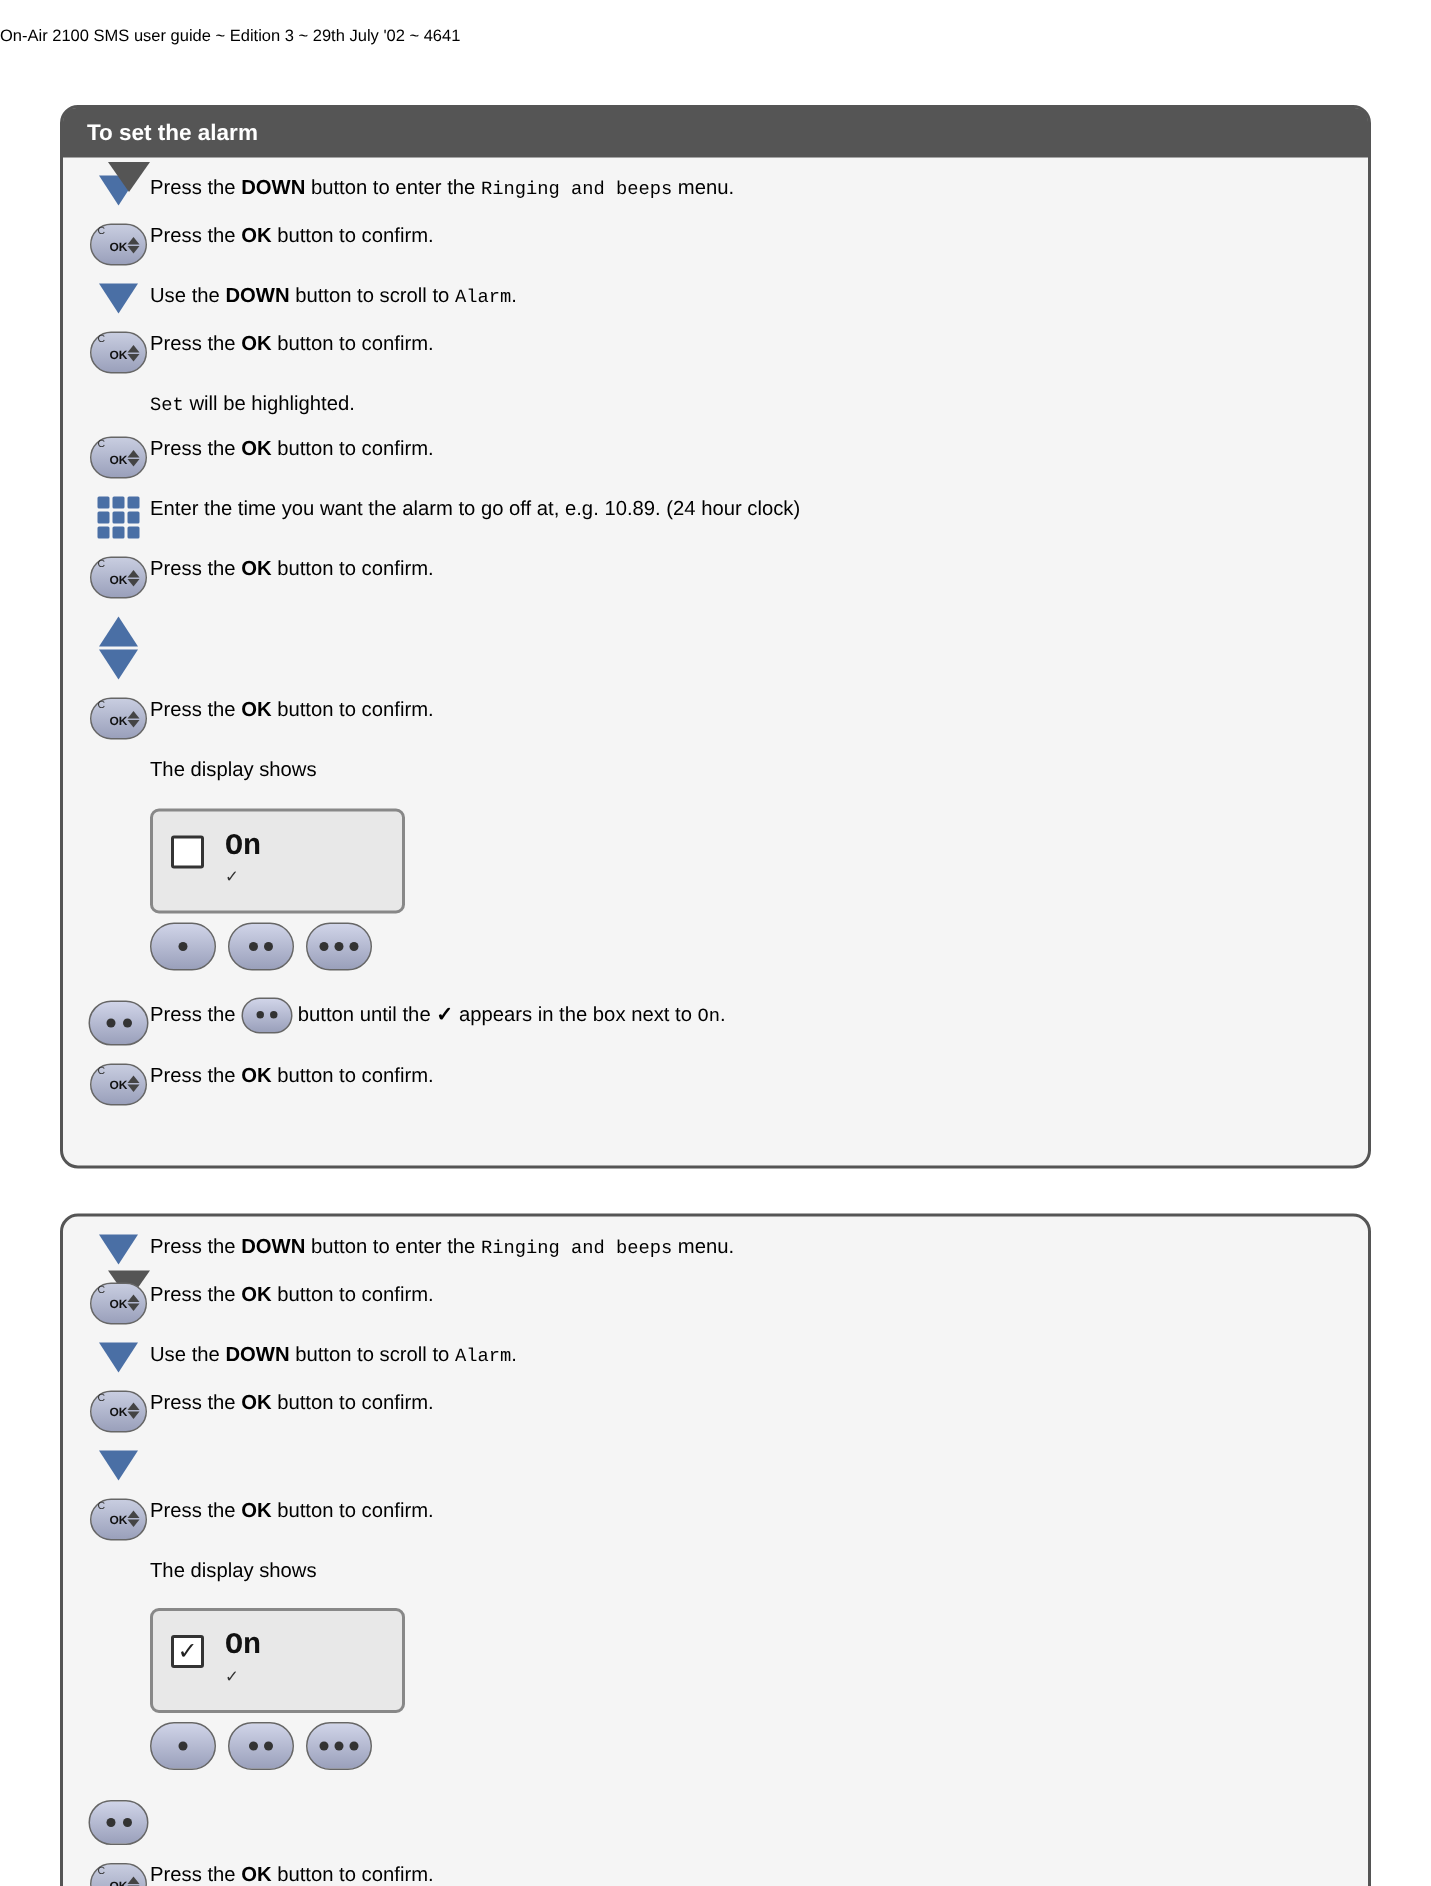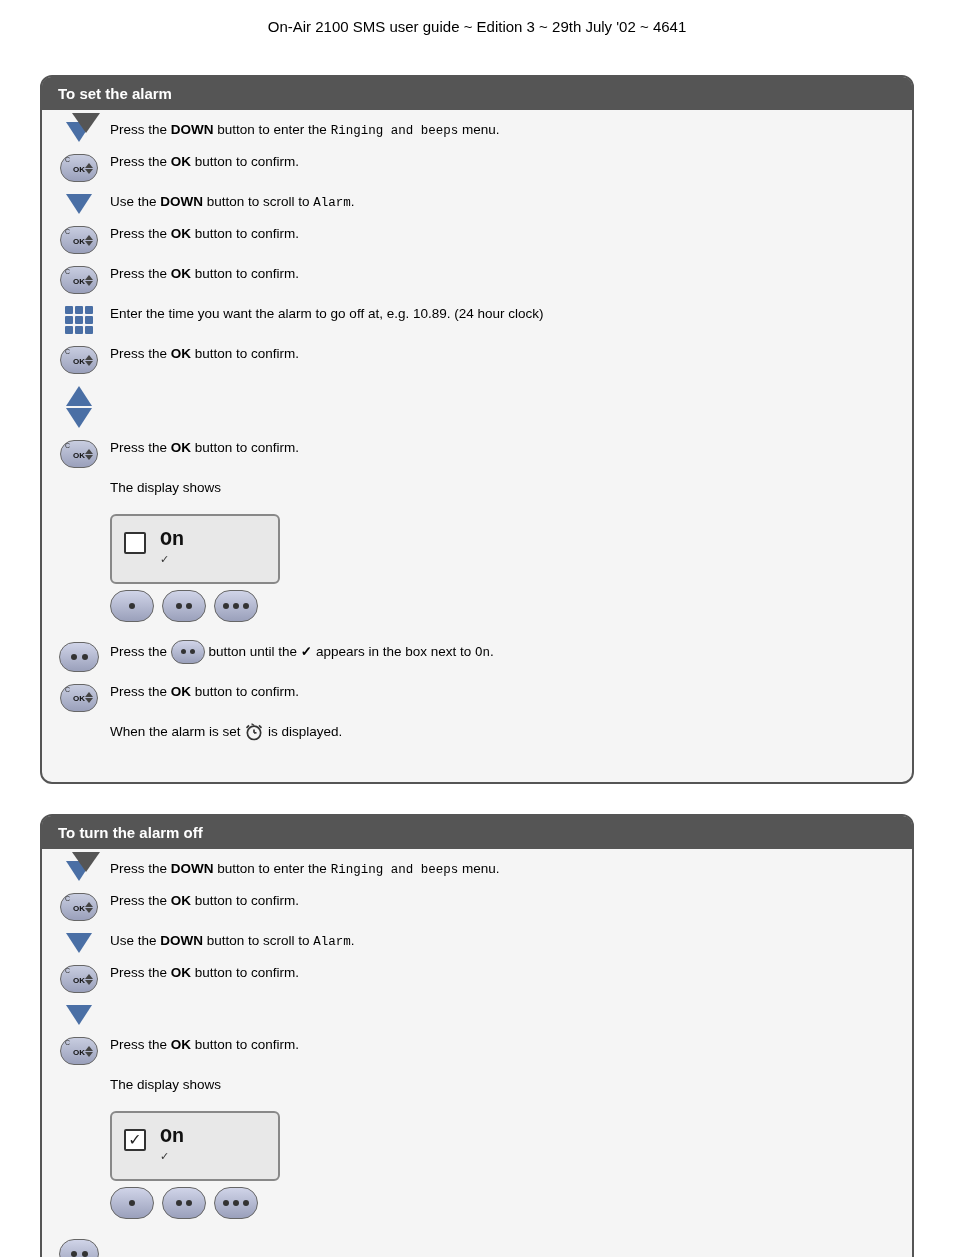--- a/index.html
+++ b/index.html
@@ -6,23 +6,23 @@
     body {
       background: #fff;
       font-family: Arial, sans-serif;
       font-size: 14px;
       width: 954px;
       min-height: 1257px;
       position: relative;
       color: #000;
     }
     .page-header {
-      text-align: center;
+      text-align: left;
       padding: 18px 0 10px 0;
-      font-size: 15px;
+      font-size: 11px;
       font-weight: normal;
     }
     .main-content {
       display: flex;
       flex-direction: column;
       padding: 30px 40px 20px 40px;
       gap: 30px;
     }
     .panel {
       flex: 1;
@@ -41,21 +41,20 @@
       border-radius: 9px 9px 0 0;
       margin-bottom: 0;
     }
     .panel-body {
       padding: 10px 16px 10px 16px;
     }
     .step-row {
       display: flex;
       align-items: flex-start;
       margin-bottom: 10px;
-      gap: 10px;
     }
     .step-icon {
       width: 42px;
       min-width: 42px;
       display: flex;
       align-items: center;
       justify-content: center;
       margin-top: 2px;
     }
     .step-text {
@@ -313,20 +312,26 @@
               <div class="arr-up-sm"></div>
               <div class="arr-dn-sm"></div>
             </div>
           </div>
         </div>
         <div class="step-text">
           Press the <b>OK</b> button to confirm.
         </div>
       </div>
 
+      <div class="step-row">
+        <div class="step-icon"></div>
+        <div class="step-text">
+          <span class="mono">Set</span> will be highlighted.
+        </div>
+      </div>
 
       <div class="step-row">
         <div class="step-icon">
           <div class="ok-btn-icon">
             <span class="c-label">C</span>
             <span class="ok-label">OK</span>
             <div class="arrows-small">
               <div class="arr-up-sm"></div>
               <div class="arr-dn-sm"></div>
             </div>
@@ -458,41 +463,25 @@
               <div class="arr-up-sm"></div>
               <div class="arr-dn-sm"></div>
             </div>
           </div>
         </div>
         <div class="step-text">
           Press the <b>OK</b> button to confirm.
         </div>
       </div>
 
-      <div class="step-row">
-        <div class="step-icon"></div>
-        <div class="step-text">
-          When the alarm is set
-          <svg width="20" height="20" viewBox="0 0 24 24" style="vertical-align:middle;display:inline-block;">
-            <circle cx="12" cy="13" r="8" fill="none" stroke="#333" stroke-width="2"></circle>
-            <line x1="12" y1="13" x2="12" y2="9" stroke="#333" stroke-width="2"></line>
-            <line x1="12" y1="13" x2="15" y2="13" stroke="#333" stroke-width="2"></line>
-            <line x1="6" y1="4" x2="3" y2="7" stroke="#333" stroke-width="2"></line>
-            <line x1="18" y1="4" x2="21" y2="7" stroke="#333" stroke-width="2"></line>
-            <line x1="9" y1="2" x2="12" y2="4" stroke="#333" stroke-width="1.5"></line>
-          </svg>
-          is displayed.
-        </div>
-      </div>
 
     </div>
   </div>
 
   <div class="panel">
-    <div class="panel-header">To turn the alarm off</div>
     <div class="panel-notch"></div>
     <div class="panel-body">
 
       <div class="step-row">
         <div class="step-icon">
           <div class="arrow-down"></div>
         </div>
         <div class="step-text">
           Press the <b>DOWN</b> button to enter the <span class="mono">Ringing and beeps</span> menu.
         </div>

